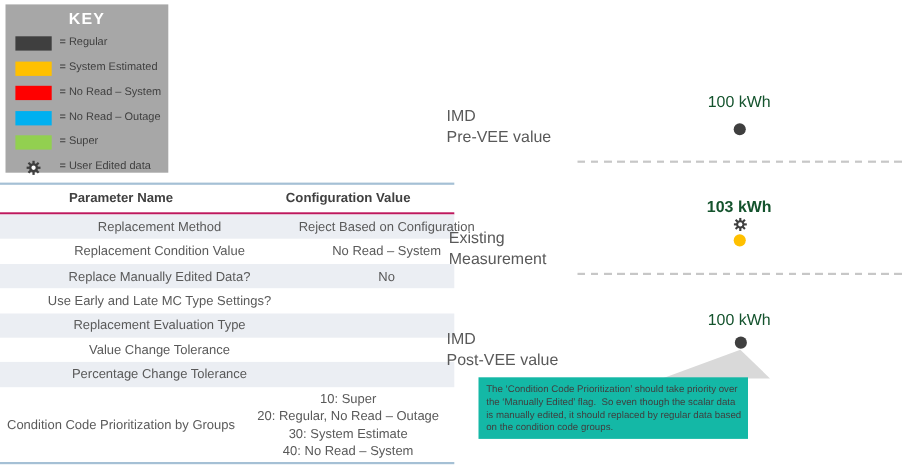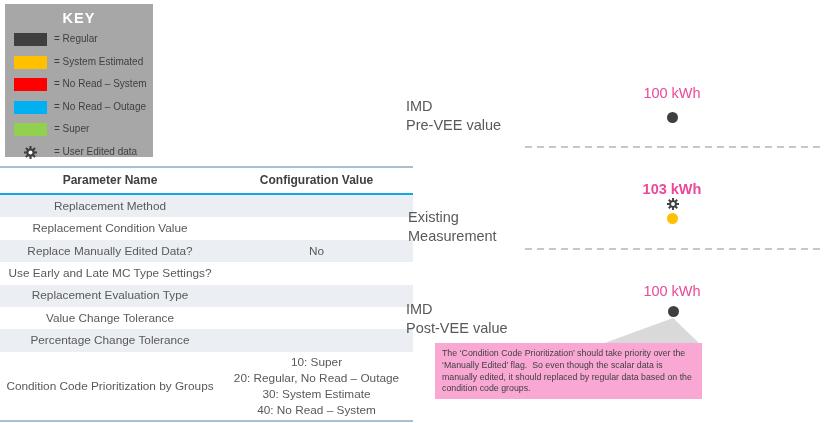--- a/index.html
+++ b/index.html
@@ -23,49 +23,49 @@
   .key-swatch { width:33px; height:13px; flex:0 0 33px; }
   .key-icon-slot { width:33px; height:13px; flex:0 0 33px; display:flex; align-items:center; justify-content:center; }
   .key-label { margin-left:7px; font-size:10px; color:#3f3f3f; white-space:nowrap; }
 
   
   .param-table {
     position:absolute; left:0; top:166px; width:413px;
     border-top:2px solid #a5c0d5; border-bottom:2px solid #a5c0d5;
   }
   .t-row { display:grid; grid-template-columns:220px 193px; align-items:center; }
-  .t-head { height:25px; border-bottom:2px solid #0ea5e9; }
+  .t-head { height:25px; border-bottom:2px solid #be185d; }
   .t-head .t-cell { font-weight:bold; font-size:12px; color:#404040; }
   .t-cell { text-align:center; font-size:11.8px; color:#595959; line-height:1.25; }
-  .t-body .t-row { min-height:22.4px; }
+  .t-body .t-row { min-height:22.4px;padding-left:35px; }
   .t-body .t-row:nth-child(odd) { background:#ebeef3; }
   .t-body .t-row.tall { padding:2px 0; }
   .pre { white-space:pre-line; }
   .t-body .t-row.tall .t-cell { line-height:1.36; }
 
   
   .sec-label {
     position:absolute; width:144px; text-align:left;
     font-size:14.5px; line-height:1.33; color:#595959; white-space:pre-line;
   }
   .sec-value {
     position:absolute; width:140px; text-align:center;
-    font-size:14.5px; color:#ec4899;
+    font-size:14.5px; color:#14532d;
   }
   .dot { position:absolute; width:11px; height:11px; border-radius:50%; }
   .dash-line {
     position:absolute; height:2px; width:299px; left:525px;
     background:repeating-linear-gradient(to right, #c7c7c7 0 7px, transparent 7px 12px);
   }
   .gear { display:block; }
   .gear-abs { position:absolute; }
   .wedge-svg { position:absolute; left:595px; top:315px; }
   .callout {
-    position:absolute; left:435px; top:343px; width:267px; min-height:53px;
-    background:#f9a8d4; box-sizing:border-box; padding:5px 6px 4px 7px;
+    position:absolute; left:435px; top:343px; width:245px; min-height:53px;
+    background:#14b8a6; box-sizing:border-box; padding:5px 6px 4px 7px;
     font-size:8.8px; line-height:1.34; color:#3f3f3f; white-space:pre-wrap;
   }
 </style>
 </head>
 <body>
 
 <div class="canvas">
 
   <div class="key-panel">
     <div class="key-title">KEY</div>
@@ -113,23 +113,25 @@
   </div>
 
   <div class="param-table">
     <div class="t-row t-head">
       <div class="t-cell">Parameter Name</div>
       <div class="t-cell">Configuration Value</div>
     </div>
     <div class="t-body">
       <div class="t-row">
         <div class="t-cell">Replacement Method</div>
+        <div class="t-cell">Reject Based on Configuration</div>
       </div>
       <div class="t-row">
         <div class="t-cell">Replacement Condition Value</div>
+        <div class="t-cell">No Read – System</div>
       </div>
       <div class="t-row">
         <div class="t-cell">Replace Manually Edited Data?</div>
         <div class="t-cell">No</div>
       </div>
       <div class="t-row">
         <div class="t-cell">Use Early and Late MC Type Settings?</div>
         <div class="t-cell"></div>
       </div>
       <div class="t-row">

